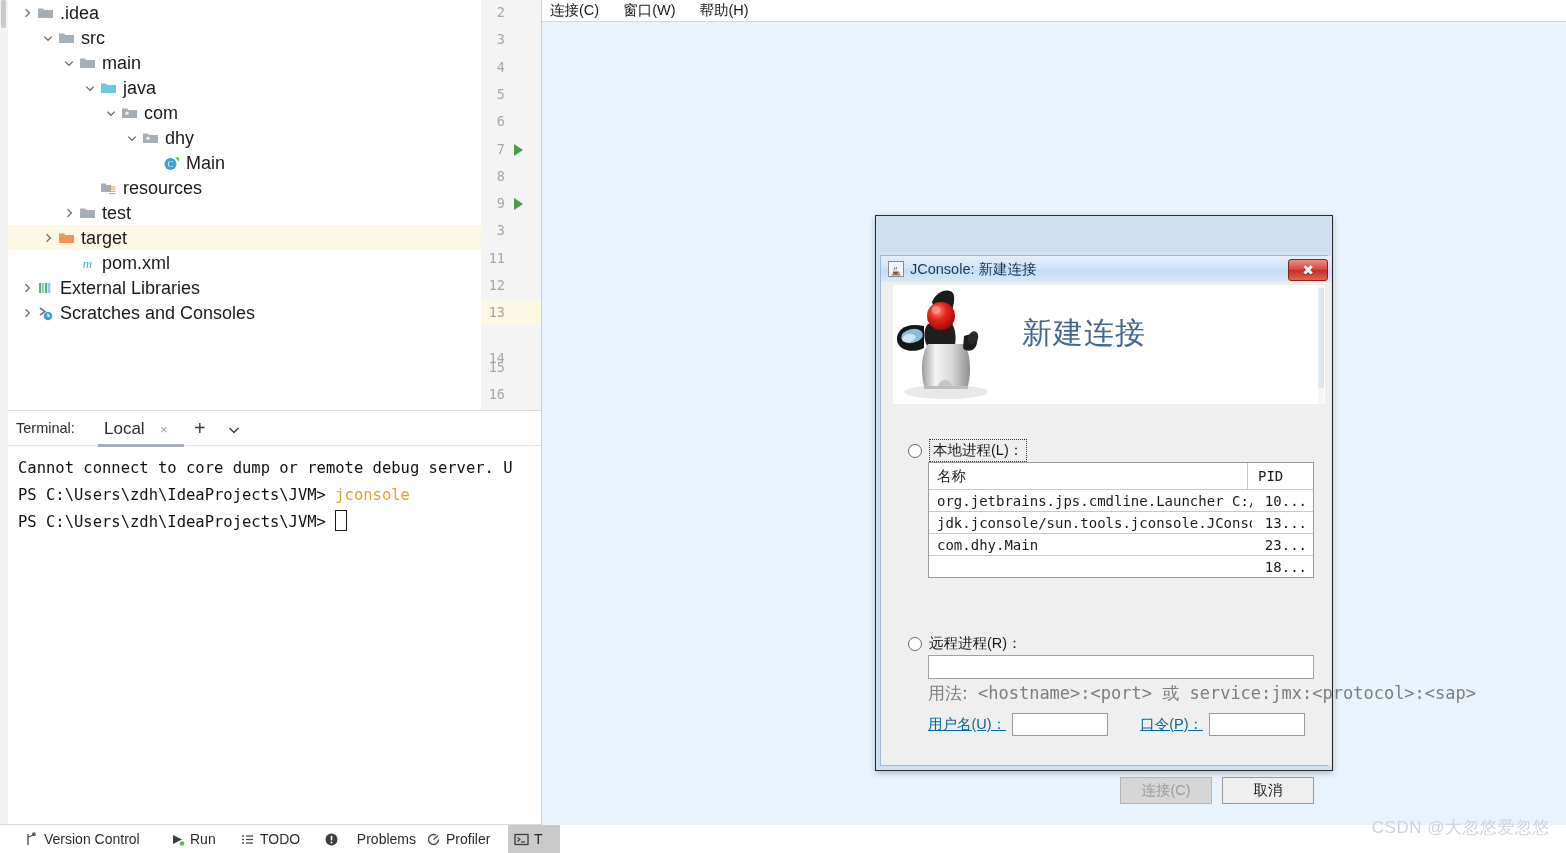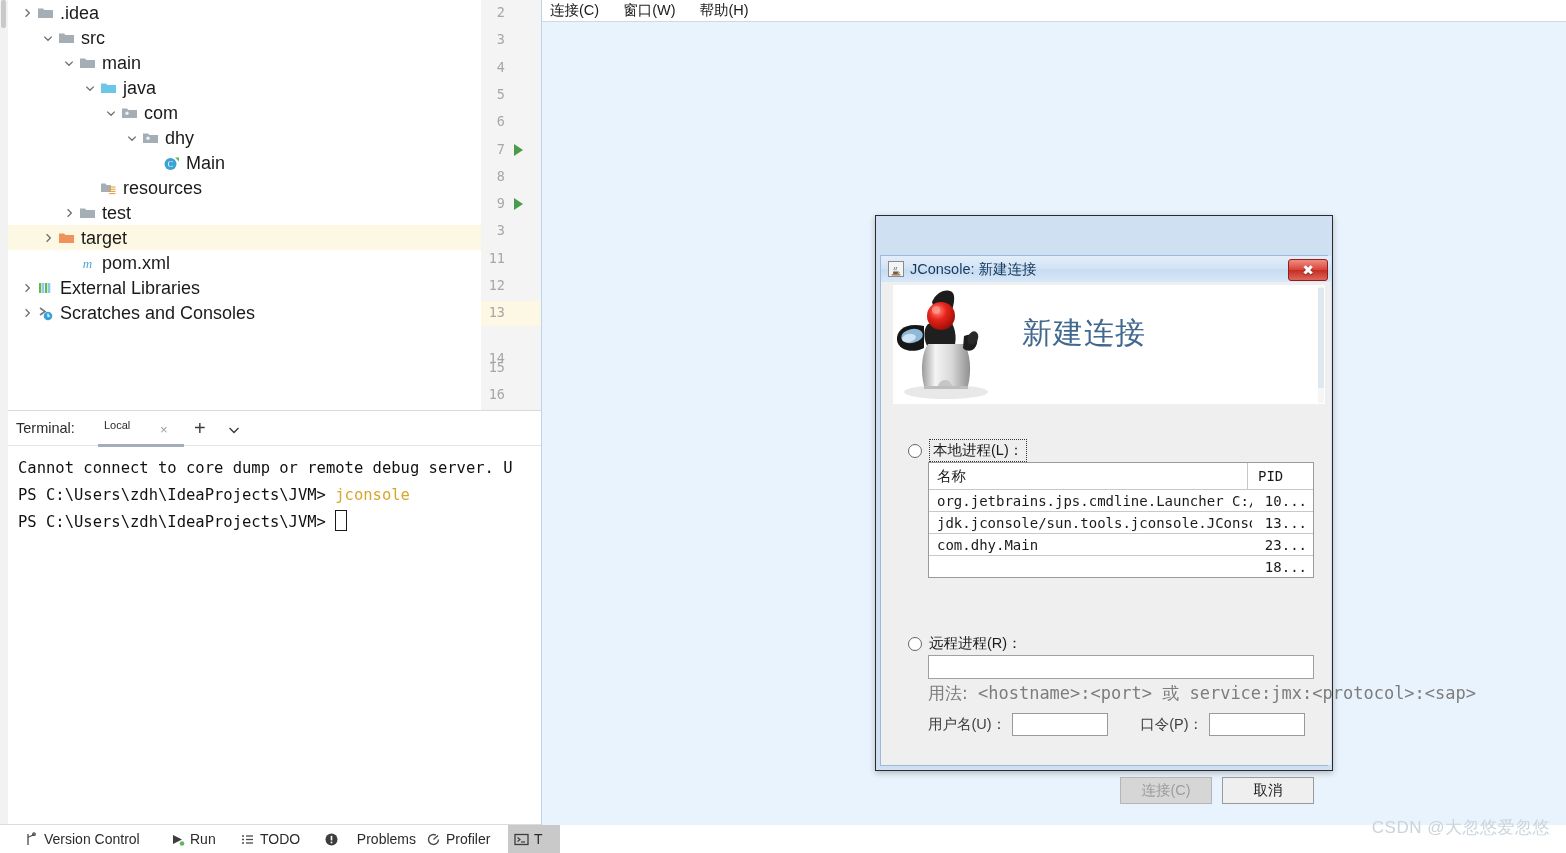--- a/index.html
+++ b/index.html
@@ -28,21 +28,21 @@
   
   .gutter{position:absolute;left:481px;top:0;width:60px;height:410px;background:#f4f4f4;border-right:1px solid #e2e2e2;}
   .gnum{position:absolute;right:36px;font-size:13.5px;color:#a7a7a7;font-family:"DejaVu Sans Mono","Liberation Mono",monospace;text-align:right;}
   .grow-hl{position:absolute;left:0;width:60px;height:25px;background:#fdf8e3;}
   .grun{position:absolute;left:33px;width:0;height:0;border-left:9px solid #4a9c4a;border-top:6px solid transparent;border-bottom:6px solid transparent;}
 
   
   .term-panel{position:absolute;left:8px;top:410px;width:533px;height:415px;background:#ffffff;border-top:1px solid #d9d9d9;}
   .term-head{position:relative;height:34px;border-bottom:1px solid #e4e4e4;}
   .term-label{position:absolute;left:8px;top:9px;font-size:14.5px;color:#2b2b2b;}
-  .term-tab{position:absolute;left:96px;top:8px;font-size:11px;color:#2b2b2b;}
+  .term-tab{position:absolute;left:96px;top:8px;font-size:17px;color:#2b2b2b;}
   .term-tab-underline{position:absolute;left:90px;top:33px;width:86px;height:3px;background:#a6adba;}
   .term-tab-x{position:absolute;left:152px;top:11px;font-size:13px;color:#9a9a9a;}
   .term-plus{position:absolute;left:186px;top:7px;font-size:20px;color:#3c3c3c;line-height:1;}
   .term-caret{position:absolute;left:218px;top:11px;}
   .term-body{position:absolute;left:0;top:35px;width:533px;bottom:0;padding:9px 0 0 10px;box-sizing:border-box;
     font-family:"DejaVu Sans Mono","Liberation Mono",monospace;font-size:15.5px;line-height:27px;color:#111;white-space:pre;}
   .tok-cmd{color:#d5a72b;}
   .cursor-box{display:inline-block;width:10px;height:19px;border:1.5px solid #1a1a1a;vertical-align:-4px;}
 
   
@@ -95,21 +95,21 @@
   .ptd-name{flex:1;display:flex;align-items:center;padding-left:8px;font-size:14px;color:#1b1b1b;
     font-family:"DejaVu Sans Mono","Liberation Mono",monospace;white-space:nowrap;overflow:hidden;}
   .ptd-pid{width:55px;display:flex;align-items:center;justify-content:flex-end;padding-right:6px;font-size:14px;color:#1b1b1b;font-family:"DejaVu Sans Mono","Liberation Mono",monospace;}
 
   
   .row-remote{position:absolute;left:27px;top:352px;display:flex;align-items:center;gap:7px;}
   .remote-input{position:absolute;left:47px;top:373px;width:386px;height:24px;background:#fff;border:1px solid #a0a0a0;box-sizing:border-box;}
   .usage{position:absolute;left:47px;top:400px;font-size:17px;color:#7d7d7d;font-family:"DejaVu Sans Mono","Liberation Mono",monospace;white-space:nowrap;}
   .usage .cjk{font-family:"DejaVu Sans","Liberation Sans",sans-serif;color:#7d7d7d;}
   .row-creds{position:absolute;left:47px;top:431px;display:flex;align-items:center;}
-  .cred-lbl{font-size:14.5px;color:#404040;}
+  .cred-lbl{font-size:14.5px;color:#0369a1;text-decoration:underline;}
   .cred-in{width:96px;height:23px;background:#fff;border:1px solid #9a9a9a;box-sizing:border-box;}
 
   
   .btnrow{position:absolute;right:17px;top:495px;display:flex;gap:10px;}
   .btn{height:27px;min-width:92px;display:flex;align-items:center;justify-content:center;
        font-size:14.5px;border:1px solid #9a9a9a;box-sizing:border-box;background:#e3e3e3;color:#1b1b1b;}
   .btn.disabled{color:#9d9d9d;background:#d6d6d6;border-color:#b5b5b5;}
   .btn.plain{background:#efefef;}
 
   

